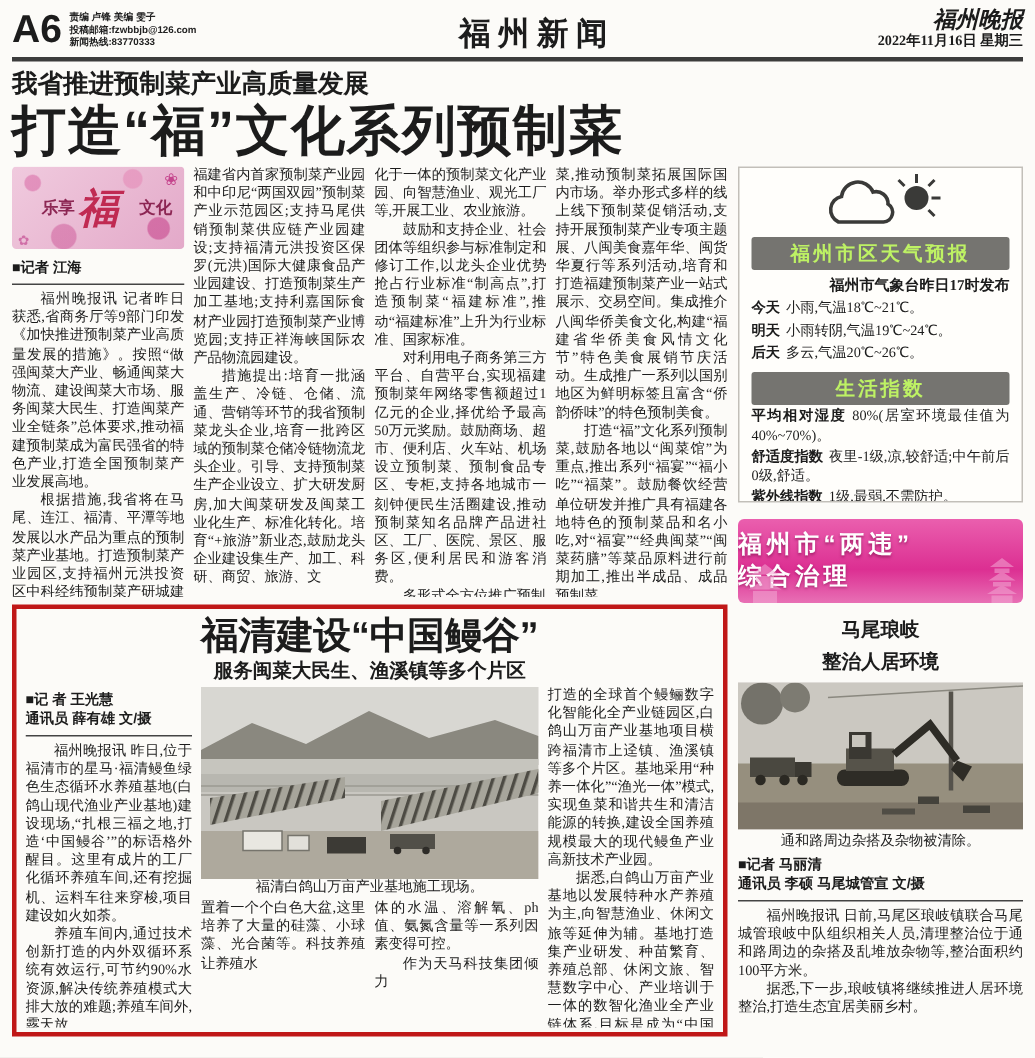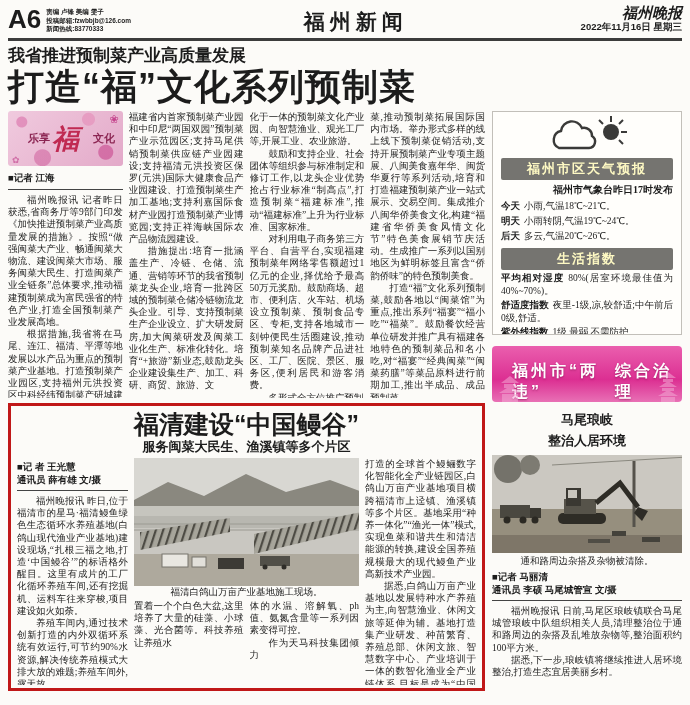--- a/index.html
+++ b/index.html
@@ -6,21 +6,21 @@
   .page{position:relative;width:690px;height:705px;margin:0 auto;background:#fcfbf8;
         font-family:"Liberation Serif",serif;color:#1c1c1c;overflow:hidden;box-sizing:border-box;padding:6px 8px 0 8px;}
   
   .masthead{display:flex;align-items:flex-start;justify-content:space-between;height:30px;}
   .mh-left{display:flex;gap:5px;align-items:flex-start;}
   .pageno{font-family:"Liberation Sans",sans-serif;font-weight:900;font-size:26px;line-height:26px;}
   .mh-info{font-family:"Liberation Sans",sans-serif;font-size:6.5px;line-height:8.5px;font-weight:700;color:#222;padding-top:2px;}
   .mh-center{font-family:"Liberation Sans",sans-serif;font-weight:900;font-size:21px;letter-spacing:5px;padding-top:2px;}
   .mh-right{text-align:right;}
   .paper-logo{font-family:"DejaVu Serif",serif;font-style:italic;font-weight:700;font-size:15px;line-height:15px;}
-  .mh-date{font-family:Liberation Sans, sans-serif;font-weight:700;font-size:9.5px;}
+  .mh-date{font-family:Liberation Serif, serif;font-weight:700;font-size:9.5px;}
   .mh-rule{height:3px;background:#3c3c3c;margin-top:2px;}
   
   .headline-block{text-align:left;padding:5px 0 4px 0;}
   .kicker{font-family:"Liberation Sans",sans-serif;font-weight:900;font-size:17px;line-height:20px;}
   .main-headline{margin:1px 0 0 0;font-family:"Liberation Sans",sans-serif;font-weight:900;font-size:36px;line-height:40px;letter-spacing:1px;}
   
   .content{display:flex;gap:7px;}
   .main-col{width:477px;flex:none;}
   .sidebar{flex:1;min-width:0;}
   
@@ -55,31 +55,31 @@
   .ecol-side{width:111px;flex:none;overflow:hidden;}
   .emid{flex:1;min-width:0;display:flex;flex-direction:column;overflow:hidden;}
   .photo{background:#c9c7c1;overflow:hidden;}
   .eel-photo{height:128px;flex:none;}
   .caption{font-size:9.5px;line-height:13px;text-align:center;color:#222;}
   .two-col{display:flex;gap:6px;flex:1;overflow:hidden;margin-top:1px;}
   .two-col .coltext{flex:1;}
   
   .weather-card{border:1px solid #c2bfb9;background:#fffefb;box-sizing:border-box;height:224px;padding:2px 8px;overflow:hidden;}
   .w-icon{text-align:center;height:44px;}
-  .w-bar{background:#757470;color:#fef9c3;font-family:"Liberation Sans",sans-serif;font-weight:700;
+  .w-bar{background:#757470;color:#bef264;font-family:"Liberation Sans",sans-serif;font-weight:700;
          font-size:13px;text-align:center;padding:2px 0;border-radius:2px;letter-spacing:2px;}
   .issued{text-align:right;font-weight:700;font-size:10px;margin:3px 0;}
   .w-line{font-size:9.5px;line-height:13px;margin:2px 0;}
   .w-label{font-weight:700;margin-right:4px;}
   .life{margin-top:5px;}
   .idx-line{font-size:9.5px;line-height:12.5px;margin:2px 0;text-align:justify;}
   
   .pink-banner{position:relative;margin-top:11px;height:56px;border-radius:4px;overflow:hidden;
       background:linear-gradient(180deg,#ea5fae 0%,#dc2f92 60%,#e870b5 100%);
-      color:#fff;display:flex;align-items:flex-end;justify-content:center;padding-left:20px;}
+      color:#fff;display:flex;flex-direction:column;align-items:flex-start;justify-content:center;}
   .pb-line{font-family:"Liberation Sans",sans-serif;font-weight:900;font-size:16px;line-height:21px;letter-spacing:3px;
            text-shadow:0 1px 2px rgba(120,10,70,.6);}
   .pagoda{position:absolute;bottom:0;opacity:.55;}
   .pagoda.left{left:3px;}
   .pagoda.right{right:3px;}
   
   .langqi{margin-top:7px;}
   .lq-title{text-align:center;font-family:"Liberation Sans",sans-serif;font-weight:900;font-size:13px;line-height:21px;}
   .lq-photo{height:98px;margin-top:4px;}
   .lq-caption{margin-top:2px;}

